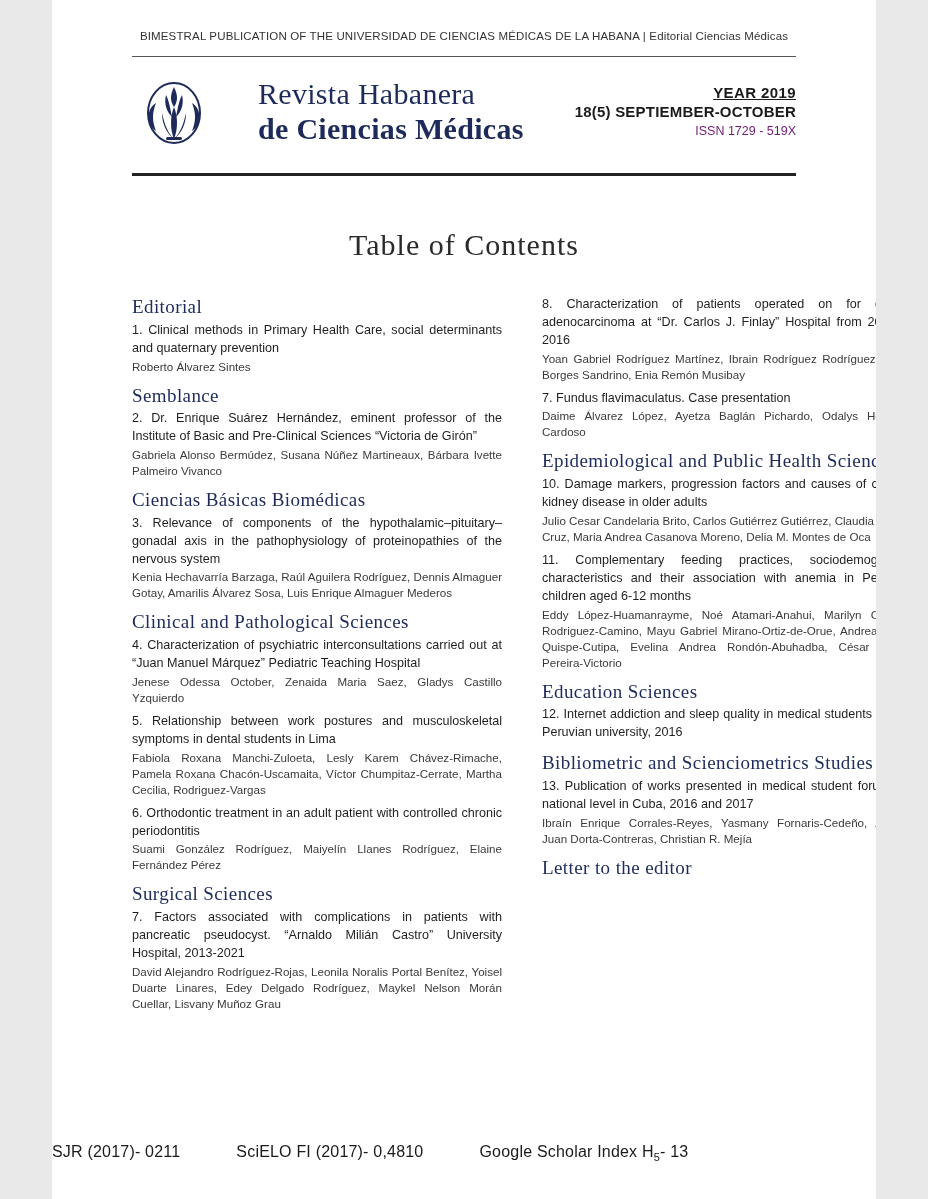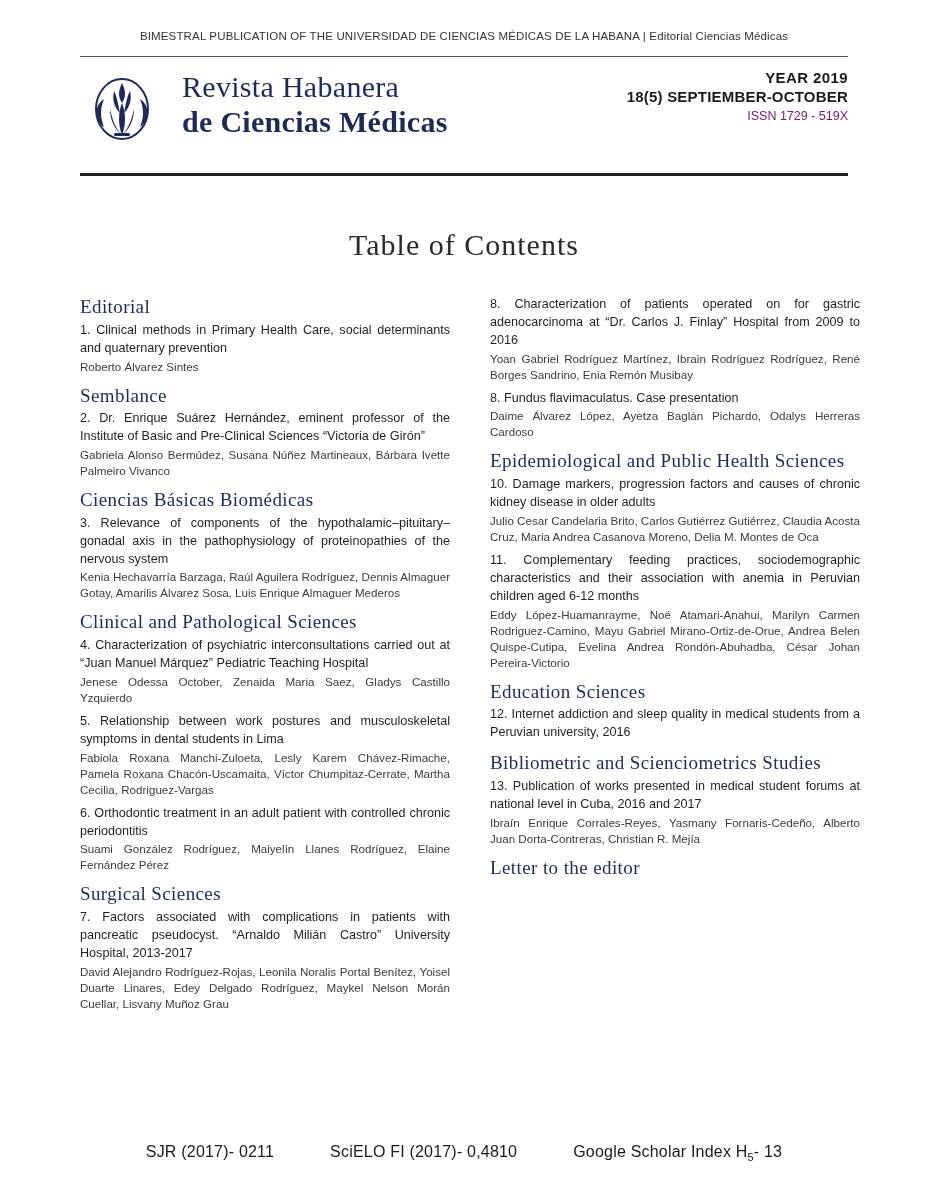--- a/index.html
+++ b/index.html
@@ -4,21 +4,21 @@
 <style>
   html, body {
     margin: 0;
     padding: 0;
     background: #e9e9e9;
   }
   body {
     font-family: "Liberation Sans", sans-serif;
   }
   .page {
-    width: 928px;
+    width: 824px;
     height: 1199px;
     background: #ffffff;
     position: relative;
     margin: 0 auto;
     overflow: hidden;
     box-sizing: border-box;
   }
   
   .top-banner {
     text-align: center;
@@ -31,24 +31,26 @@
   .rule {
     border-top: 1px solid #555;
     margin: 14px 80px 0 80px;
   }
   .rule-thick {
     border-top: 3px solid #222;
     margin: 12px 80px 0 80px;
   }
   .header-row {
     display: flex;
+    align-items: center;
     margin: 0 80px;
     padding: 12px 0 8px 0;
     position: relative;
     height: 84px;
+    gap: 24px;
   }
   .logo {
     width: 76px;
     height: 76px;
     flex: 0 0 76px;
     position: relative;
     margin-left: 4px;
   }
   .journal-title {
     margin-left: 22px;
@@ -67,20 +69,21 @@
   }
   .issue-block {
     margin-left: auto;
     text-align: right;
     color: #1a1a1a;
   }
   .issue-block .year {
     font-size: 15px;
     font-weight: bold;
     letter-spacing: .4px;
+    text-decoration: underline;
   }
   .issue-block .issue {
     font-size: 15px;
     font-weight: bold;
     letter-spacing: .2px;
     margin-top: 2px;
   }
   .issue-block .issn {
     font-size: 12.5px;
     margin-top: 4px;
@@ -131,21 +134,21 @@
     text-align: justify;
     margin-top: 1px;
   }
   
   .footer {
     position: absolute;
     left: 0;
     right: 0;
     bottom: 36px;
     display: flex;
-    justify-content: center;
+    justify-content: flex-start;
     gap: 56px;
     font-size: 16px;
     color: #1a1a1a;
     letter-spacing: .2px;
   }
   .footer sub {
     font-size: 11px;
   }
 </style>
 </head>
@@ -211,31 +214,31 @@
         <div class="item">
           <div class="item-title">5. Relationship between work postures and musculoskeletal symptoms in dental students in Lima</div>
           <div class="item-authors">Fabiola Roxana Manchi-Zuloeta, Lesly Karem Chávez-Rimache, Pamela Roxana Chacón-Uscamaita, Víctor Chumpitaz-Cerrate, Martha Cecilia, Rodriguez-Vargas</div>
         </div>
         <div class="item">
           <div class="item-title">6. Orthodontic treatment in an adult patient with controlled chronic periodontitis</div>
           <div class="item-authors">Suami González Rodríguez, Maiyelín Llanes Rodríguez, Elaine Fernández Pérez</div>
         </div>
         <div class="section-head">Surgical Sciences</div>
         <div class="item">
-          <div class="item-title">7. Factors associated with complications in patients with pancreatic pseudocyst. “Arnaldo Milián Castro” University Hospital, 2013-2017</div>
+          <div class="item-title">7. Factors associated with complications in patients with pancreatic pseudocyst. “Arnaldo Milián Castro” University Hospital, 2013-2021</div>
           <div class="item-authors">David Alejandro Rodríguez-Rojas, Leonila Noralis Portal Benítez, Yoisel Duarte Linares, Edey Delgado Rodríguez, Maykel Nelson Morán Cuellar, Lisvany Muñoz Grau</div>
         </div>
       </div>
     <div class="col" id="col-right">
         <div class="item">
           <div class="item-title">8. Characterization of patients operated on for gastric adenocarcinoma at “Dr. Carlos J. Finlay” Hospital from 2009 to 2016</div>
           <div class="item-authors">Yoan Gabriel Rodríguez Martínez, Ibrain Rodríguez Rodríguez, René Borges Sandrino, Enia Remón Musibay</div>
         </div>
         <div class="item">
-          <div class="item-title">8. Fundus flavimaculatus. Case presentation</div>
+          <div class="item-title">7. Fundus flavimaculatus. Case presentation</div>
           <div class="item-authors">Daime Álvarez López, Ayetza Baglán Pichardo, Odalys Herreras Cardoso</div>
         </div>
         <div class="section-head">Epidemiological and Public Health Sciences</div>
         <div class="item">
           <div class="item-title">10. Damage markers, progression factors and causes of chronic kidney disease in older adults</div>
           <div class="item-authors">Julio Cesar Candelaria Brito, Carlos Gutiérrez Gutiérrez, Claudia Acosta Cruz, Maria Andrea Casanova Moreno, Delia M. Montes de Oca</div>
         </div>
         <div class="item">
           <div class="item-title">11. Complementary feeding practices, sociodemographic characteristics and their association with anemia in Peruvian children aged 6-12 months</div>
           <div class="item-authors">Eddy López-Huamanrayme, Noé Atamari-Anahui, Marilyn Carmen Rodriguez-Camino, Mayu Gabriel Mirano-Ortiz-de-Orue, Andrea Belen Quispe-Cutipa, Evelina Andrea Rondón-Abuhadba, César Johan Pereira-Victorio</div>

